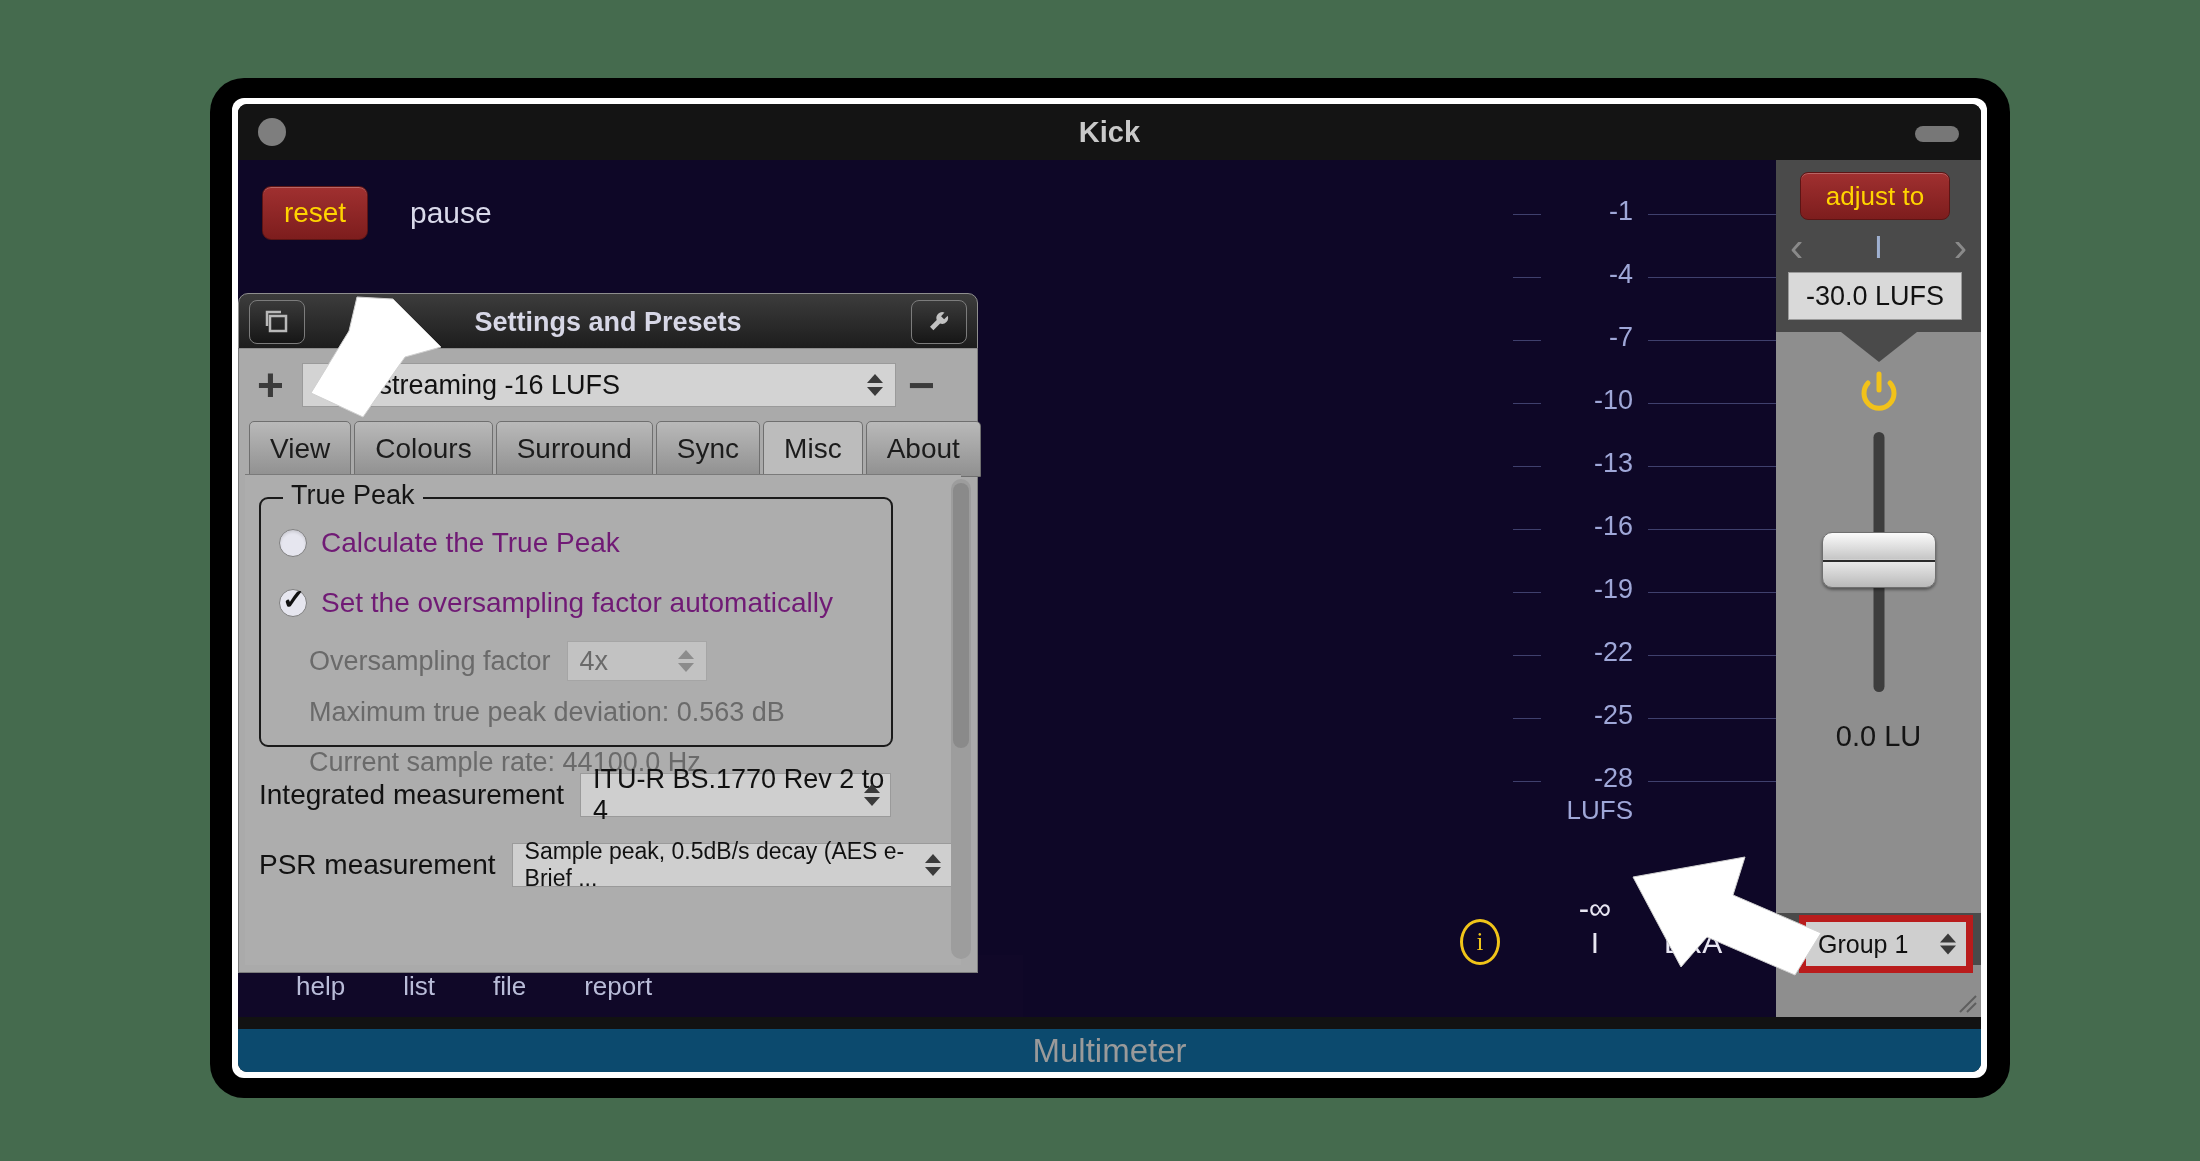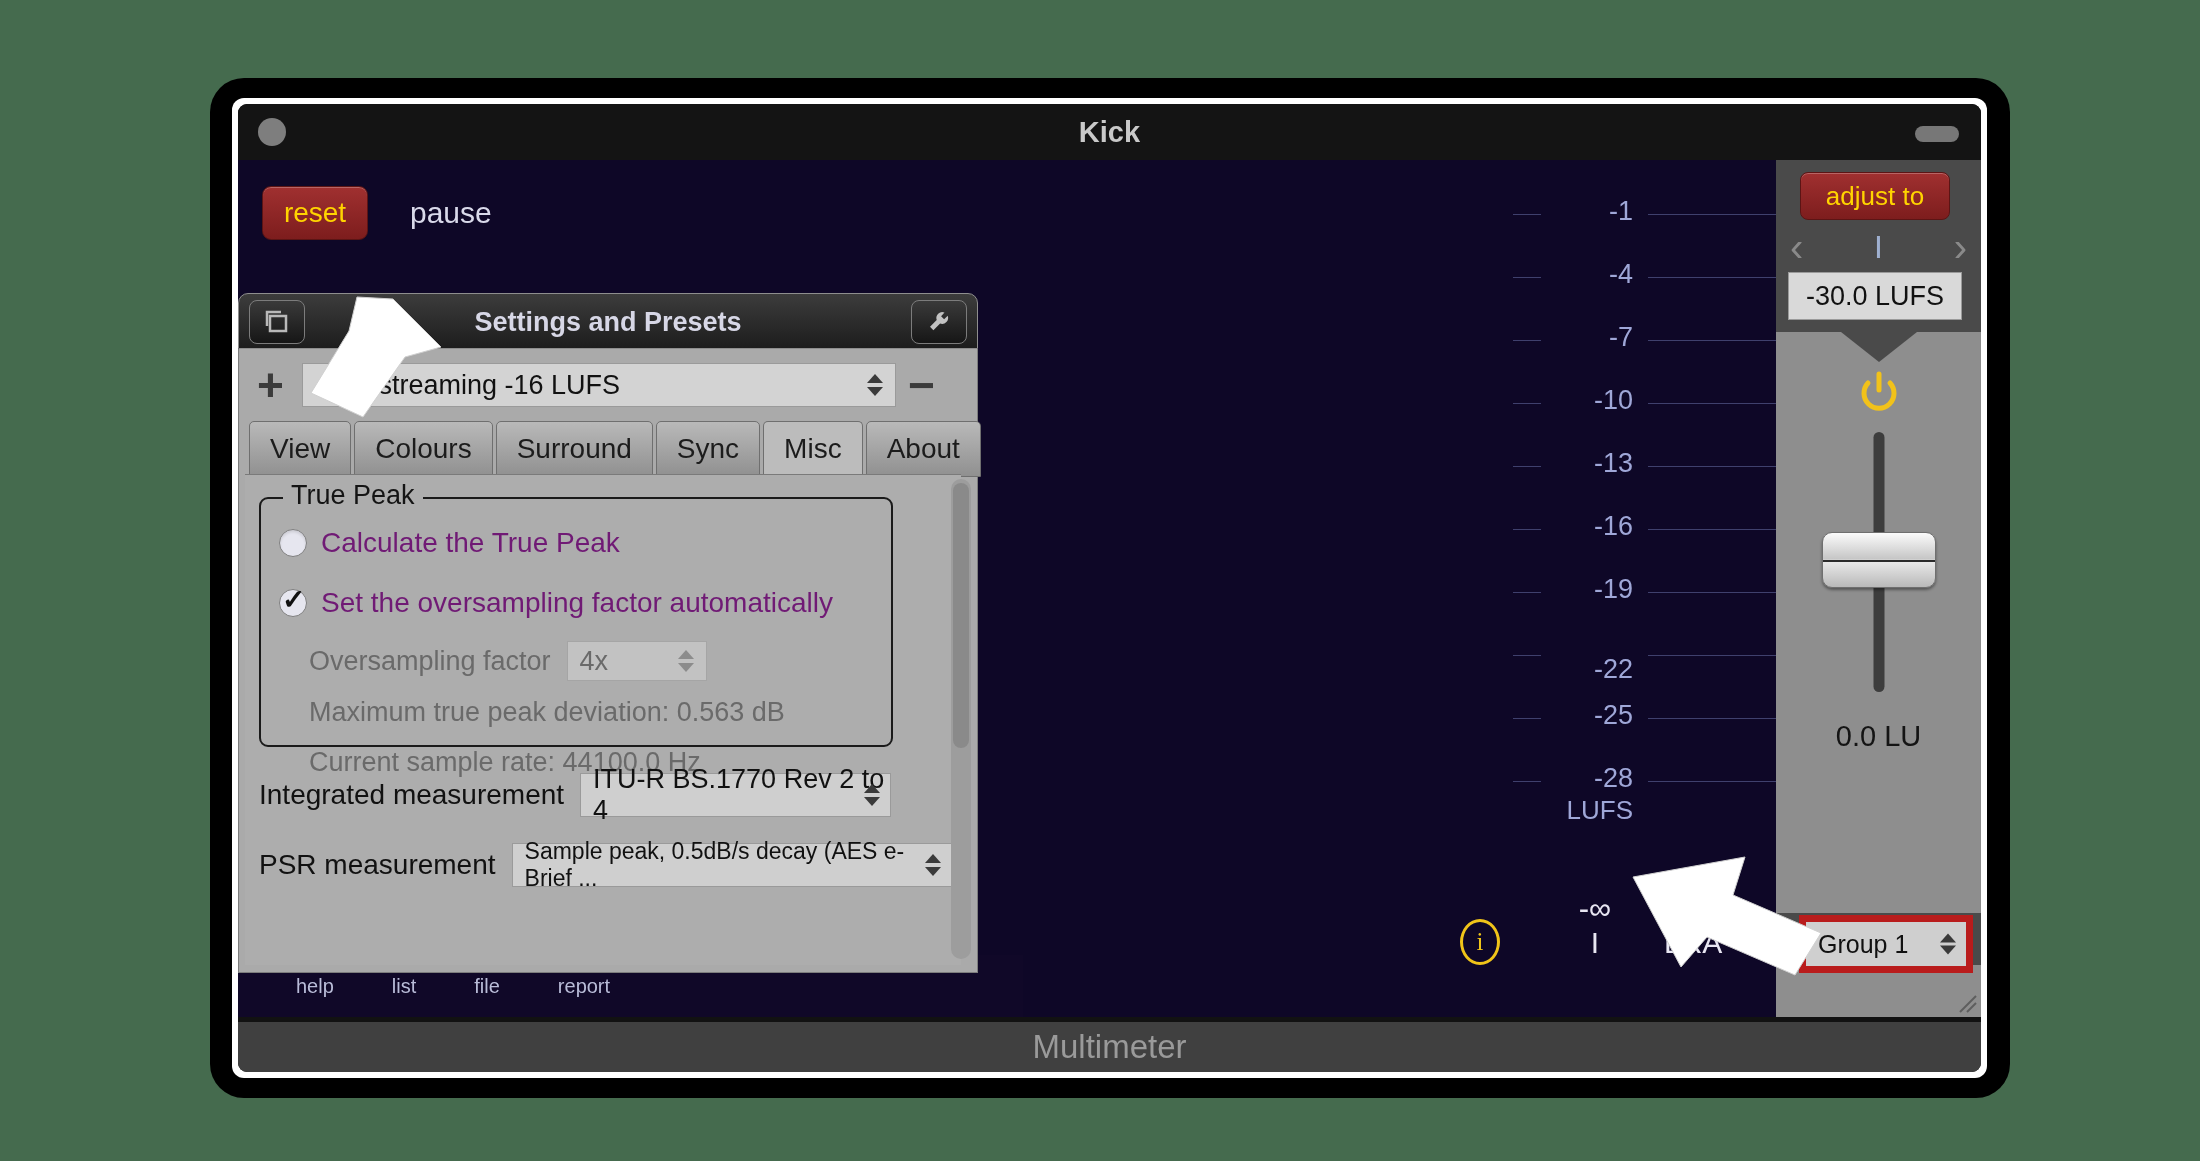--- a/index.html
+++ b/index.html
@@ -146,27 +146,27 @@
 
   
   .linkbar {
     position: absolute; left: 0; bottom: 0;
     width: 785px; height: 62px;
     background: #100828;
     display: flex; align-items: center; gap: 58px;
     padding-left: 58px;
     box-sizing: border-box;
   }
-  .linkbar a { color: #b9bcd8; font-size: 20px; text-decoration: none; }
+  .linkbar a { color: #b9bcd8; font-size: 26px; text-decoration: none; }
 
   
   .appstrip {
     position: absolute; left: 0; bottom: 0;
-    width: 100%; height: 50px;
-    background: #404040;
+    width: 100%; height: 43px;
+    background: #0c4a6e;
     display: flex; align-items: center; justify-content: center;
   }
   .appstrip span { color: #9a9a9a; font-size: 33px; }
 
   
   .right-panel {
     position: absolute; right: 0; top: 0;
     width: 205px; height: 857px;
     background: #8e8e8e;
   }
@@ -434,21 +434,21 @@
             <div class="gridline-left-stub" style="top: 306px; left: 1275px;"></div>
             <div class="scale-label" style="top: 288px; left: 1285px;">-13</div>
             <div class="gridline" style="top: 306px; left: 1410px; right: 0px;"></div>
             <div class="gridline-left-stub" style="top: 369px; left: 1275px;"></div>
             <div class="scale-label" style="top: 351px; left: 1285px;">-16</div>
             <div class="gridline" style="top: 369px; left: 1410px; right: 0px;"></div>
             <div class="gridline-left-stub" style="top: 432px; left: 1275px;"></div>
             <div class="scale-label" style="top: 414px; left: 1285px;">-19</div>
             <div class="gridline" style="top: 432px; left: 1410px; right: 0px;"></div>
             <div class="gridline-left-stub" style="top: 495px; left: 1275px;"></div>
-            <div class="scale-label" style="top: 494px; left: 1285px;">-22</div>
+            <div class="scale-label" style="top: 477px; left: 1285px;">-22</div>
             <div class="gridline" style="top: 495px; left: 1410px; right: 0px;"></div>
             <div class="gridline-left-stub" style="top: 558px; left: 1275px;"></div>
             <div class="scale-label" style="top: 540px; left: 1285px;">-25</div>
             <div class="gridline" style="top: 558px; left: 1410px; right: 0px;"></div>
             <div class="gridline-left-stub" style="top: 621px; left: 1275px;"></div>
             <div class="scale-label" style="top: 603px; left: 1285px;">-28</div>
             <div class="gridline" style="top: 621px; left: 1410px; right: 0px;"></div>
             <div class="scale-unit" style="top: 635px; left: 1285px;">LUFS</div>
           </div>
 

